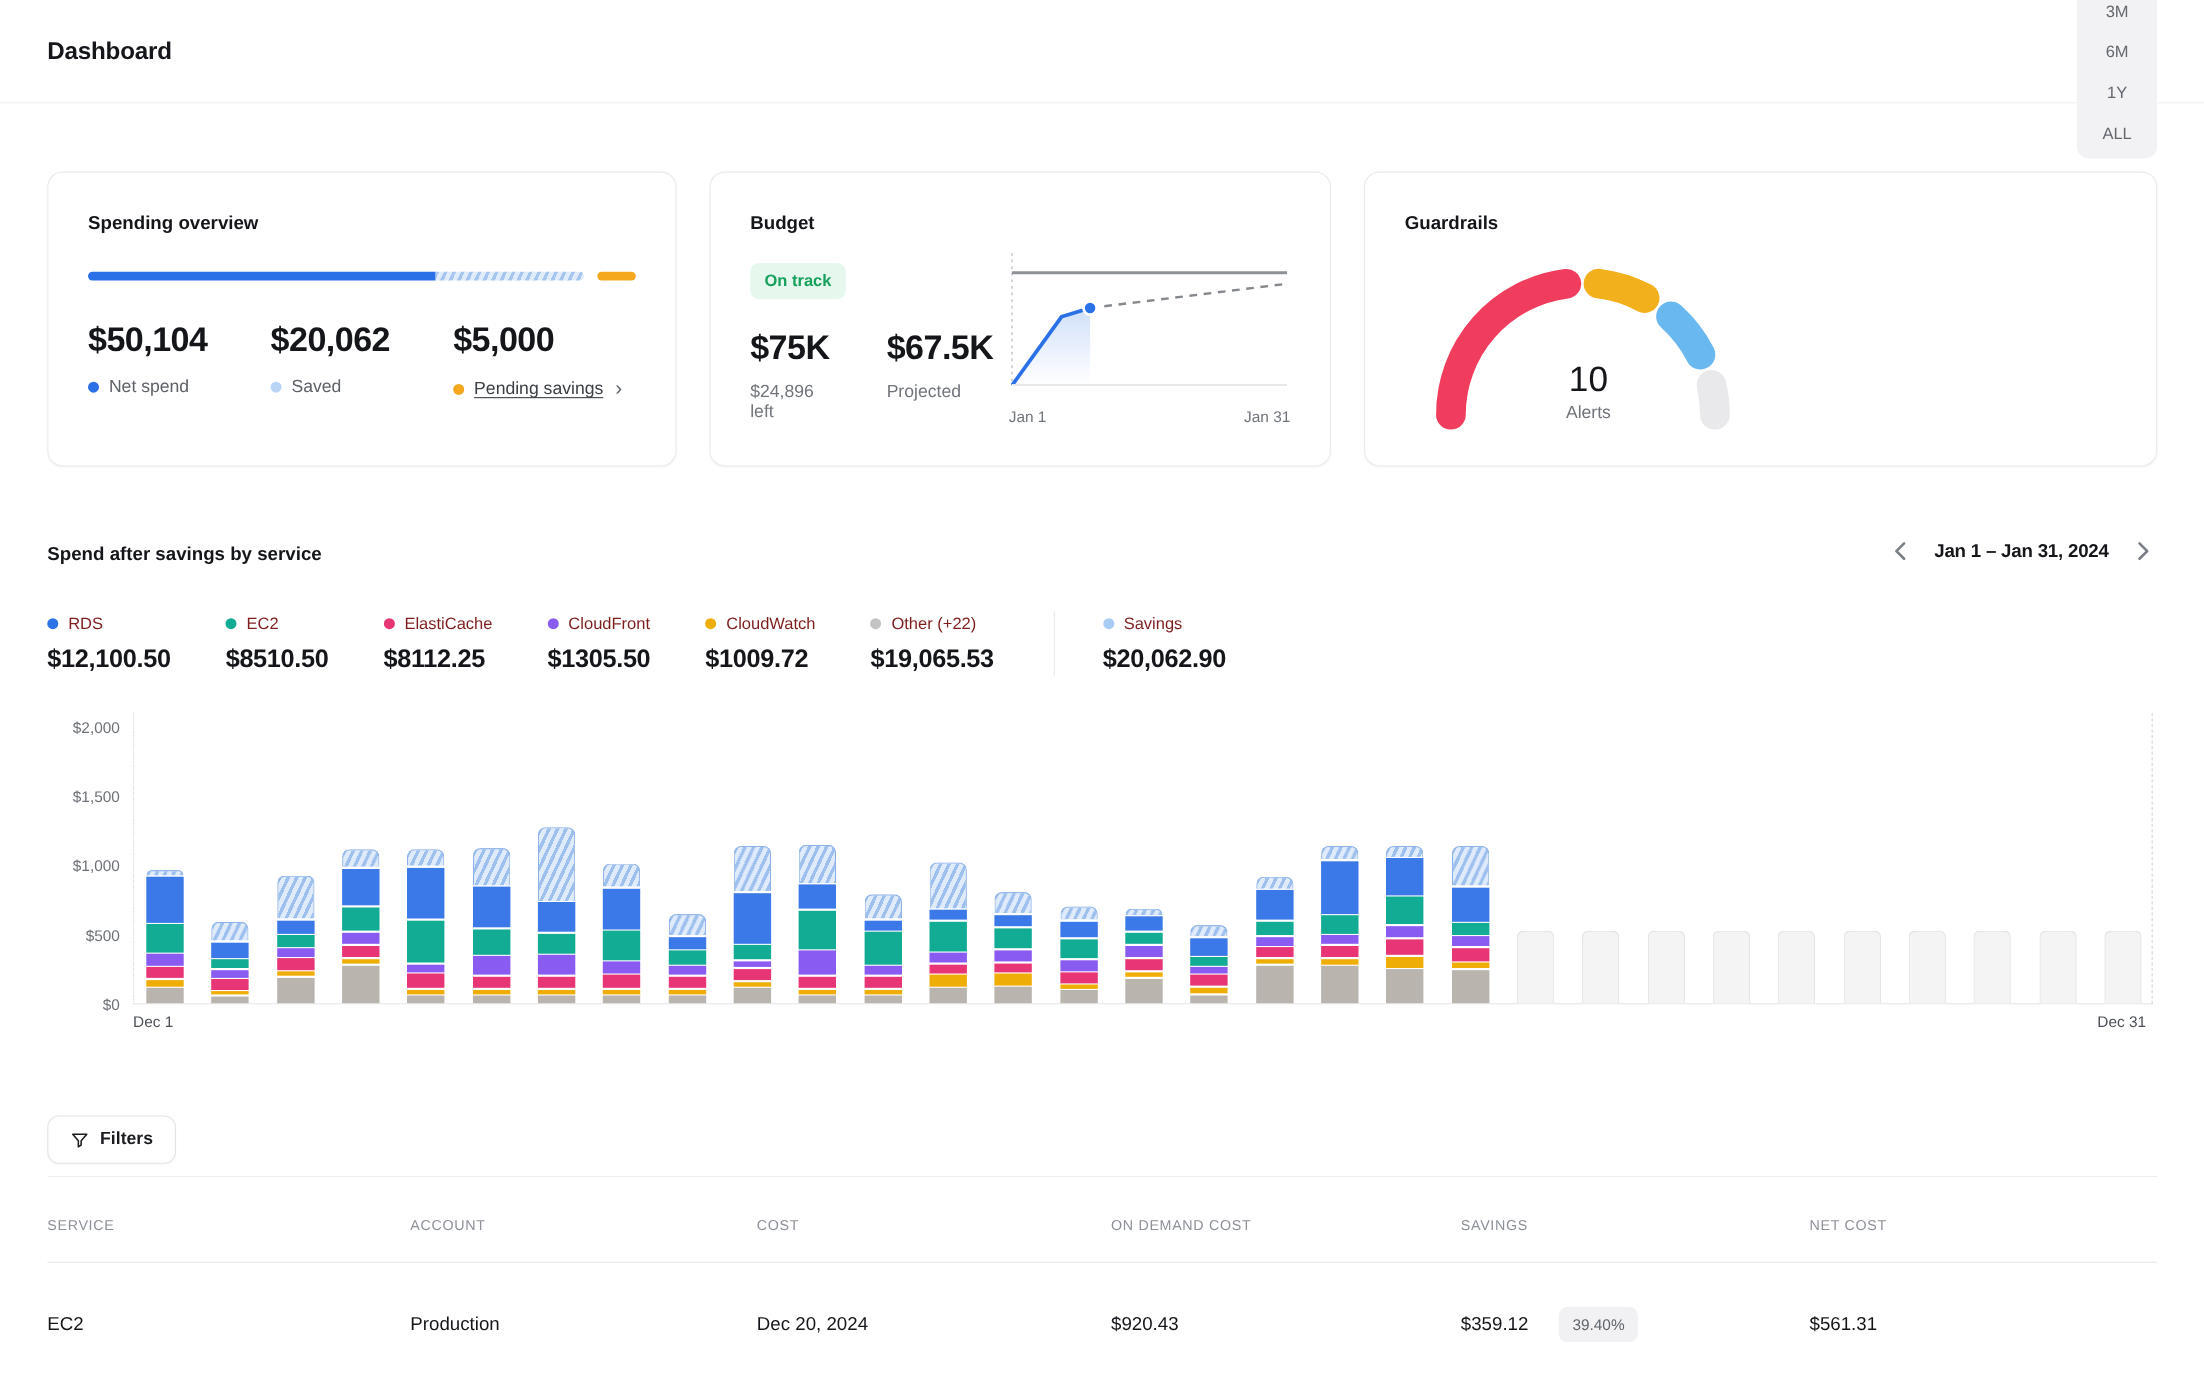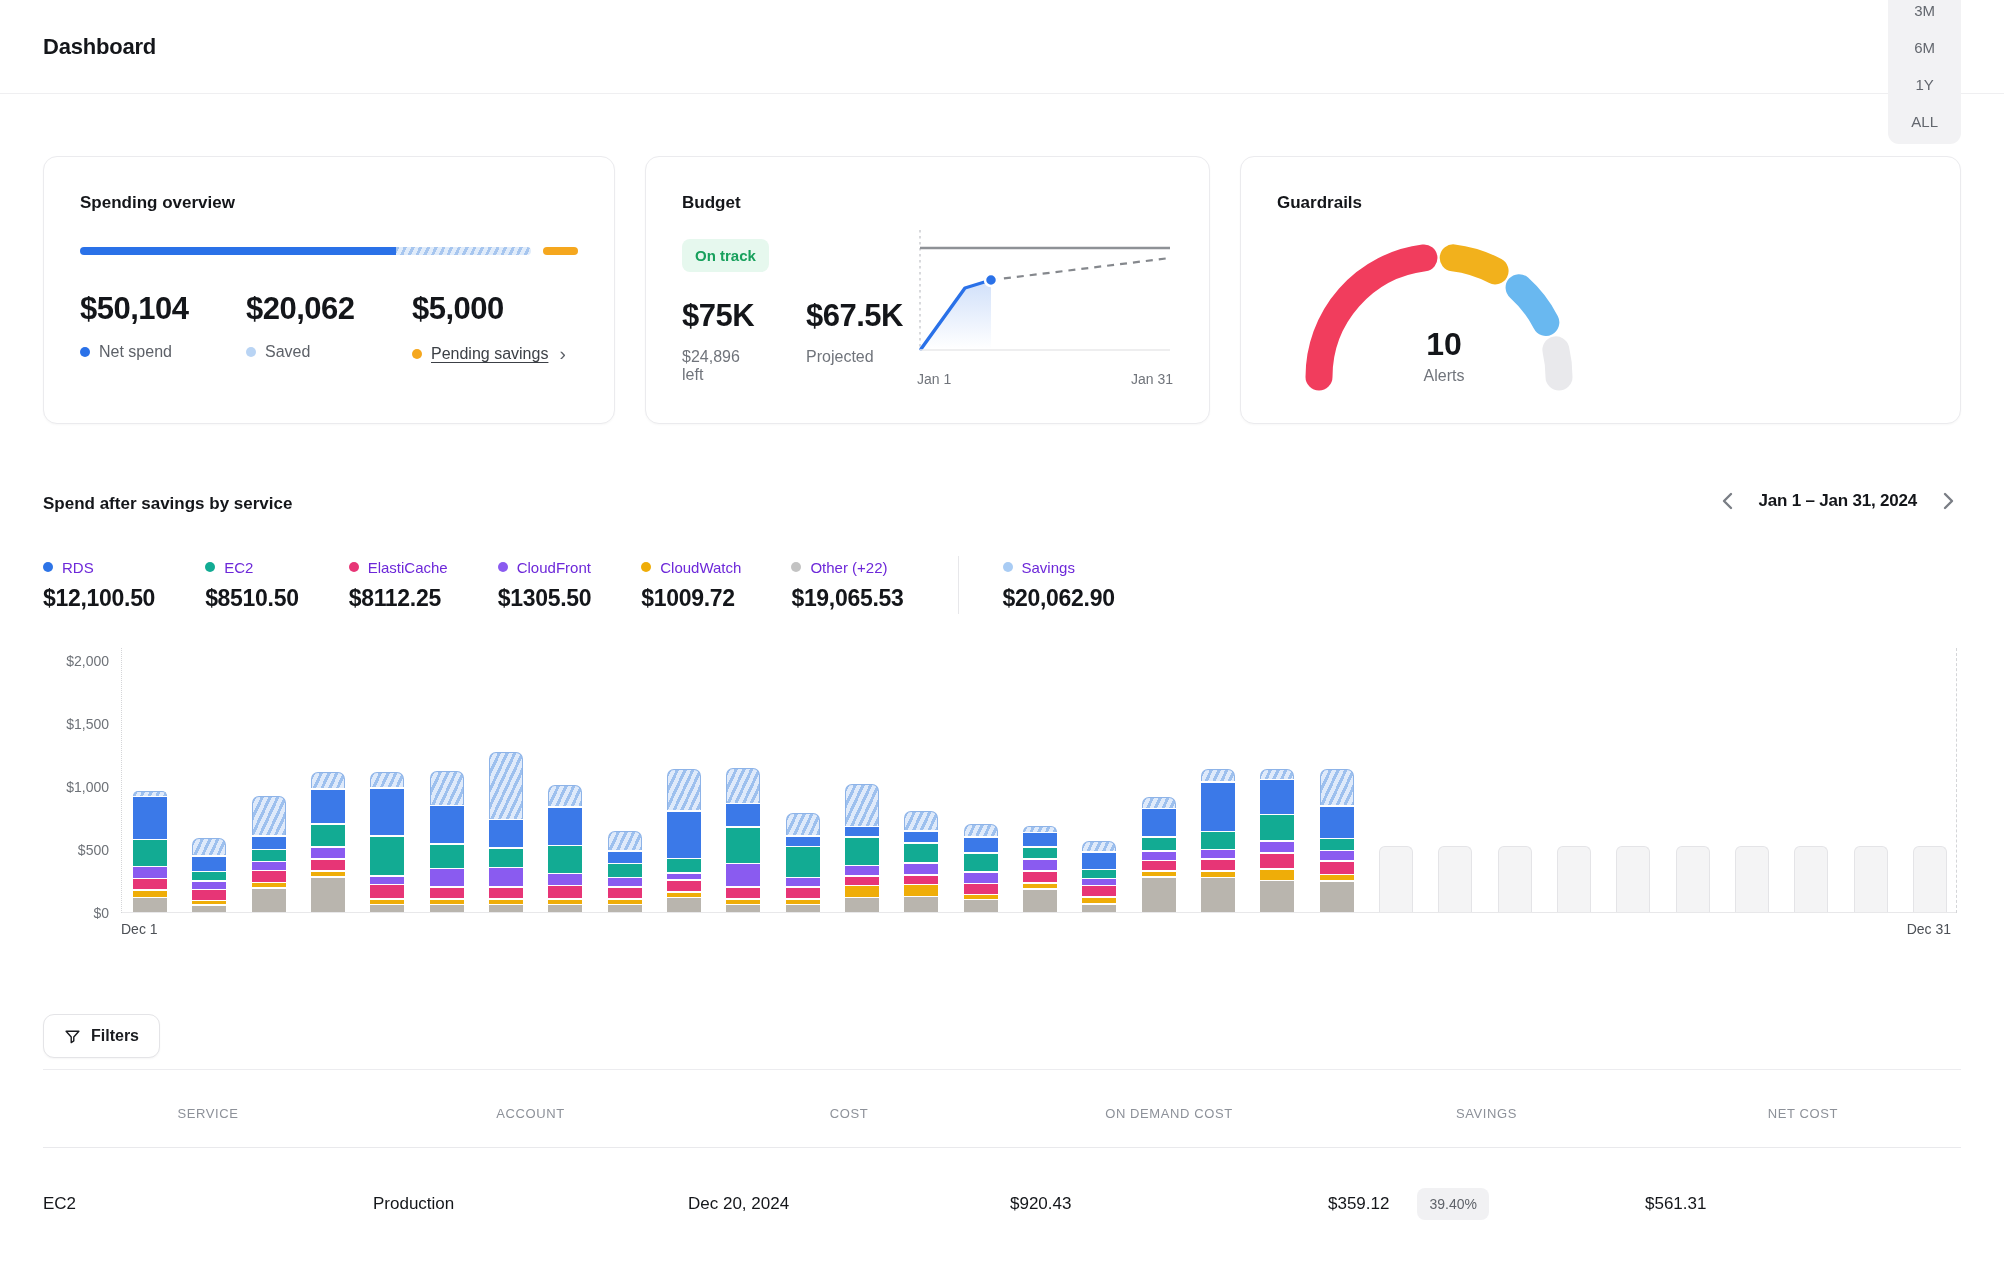--- a/index.html
+++ b/index.html
@@ -48,34 +48,34 @@
   .badge-ontrack { align-self:flex-start; margin-top:26px; background:#e6f8ee; color:#17a05c;
                    font-size:15px; font-weight:bold; padding:8px 13px; border-radius:8px; }
   .budget-metrics { display:flex; gap:46px; margin-top:26px; }
   .bm-value { font-size:31px; font-weight:bold; letter-spacing:-0.5px; }
   .bm-label { margin-top:14px; font-size:16px; color:#70747b; }
   .budget-chart { flex:1; display:flex; flex-direction:column; justify-content:flex-end; padding-left:14px; }
   .budget-xlabels { display:flex; justify-content:space-between; font-size:14px; color:#70747b; margin-top:9px; }
   
   .gauge-wrap { position:relative; width:310px; margin:6px 0 0 12px; }
   .gauge-center { position:absolute; left:0; right:0; bottom:6px; text-align:center; }
-  .gauge-value { font-size:32px; font-weight:bold; }
+  .gauge-value { font-size:32px; font-weight:normal; }
   .gauge-label { font-size:16px; color:#70747b; margin-top:4px; }
   
   .section-head { display:flex; align-items:flex-end; justify-content:space-between;
                   padding:0 43px; margin-top:64px; }
   .section-title { font-size:17px; font-weight:bold; }
   .datenav { display:flex; align-items:center; gap:18px; }
   .datenav-text { font-size:17px; font-weight:bold; letter-spacing:-0.2px; }
   .nav-arrow { width:26px; height:26px; display:flex; align-items:center; justify-content:center;
                cursor:pointer; color:#7a7e85; }
   
   .legend-row { display:flex; align-items:center; padding:0 43px; margin-top:42px; }
   .legend-item { margin-right:50px; }
-  .legend-name { display:flex; align-items:center; gap:9px; font-size:15px; color:#6d28d9; }
+  .legend-name { display:flex; align-items:center; gap:9px; font-size:15px; color:#7f1d1d; }
   .legend-value { margin-top:9px; font-size:23px; font-weight:bold; letter-spacing:-0.3px; }
   .legend-divider { width:1px; height:58px; background:#e7e7ea; margin:0 44px 0 4px; }
   
   .chart { position:relative; margin:34px 43px 0 43px; height:300px; }
   .plot { position:absolute; left:78px; right:4px; top:0; height:265px;
           border-bottom:1.5px solid #e8e8ea; }
   .ytick { position:absolute; right:calc(100% - 66px); transform:translateY(50%);
            font-size:14px; color:#6e7278; }
   .vline-left  { position:absolute; left:78px; top:0; height:265px; border-left:1.5px dotted #d4d5d8; }
   .vline-right { position:absolute; right:4px; top:0; height:265px; border-left:1.5px dashed #d4d5d8; }
@@ -101,21 +101,21 @@
                        height:3px; background:#2c2e33; border-radius:2px; }
   .tabs-underline { position:absolute; left:43px; right:43px; bottom:0; height:1px; background:#ececef; }
   .filters-btn { display:flex; align-items:center; gap:10px; background:#fff;
                  border:1px solid #e4e4e7; border-radius:11px; padding:12px 20px;
                  font-family:inherit; font-size:16px; font-weight:bold; color:#1a1c20;
                  cursor:pointer; margin-bottom:12px; box-shadow:0 1px 2px rgba(0,0,0,.04);}
   .tbl { padding:0 43px; }
   .tbl-head, .tbl-row { display:grid;
       grid-template-columns:330px 315px 322px 318px 317px 1fr; align-items:center; }
   .tbl-head { margin-top:36px; padding-bottom:26px; border-bottom:1px solid #e9e9ec; }
-  .th { font-size:13px; letter-spacing:0.6px; color:#8d9199; font-weight:normal;text-align:center; }
+  .th { font-size:13px; letter-spacing:0.6px; color:#8d9199; font-weight:normal; }
   .tbl-row { padding-top:40px; font-size:17px; }
   .cell-savings { display:flex; align-items:center; gap:28px; }
   .pct-badge { background:#f1f1f3; color:#5f636a; font-size:14px; padding:8px 12px; border-radius:8px; }
   svg { display:block; }
 </style>
 </head>
 <body>
 
 <div class="topbar">
   <div class="page-title">Dashboard</div>

